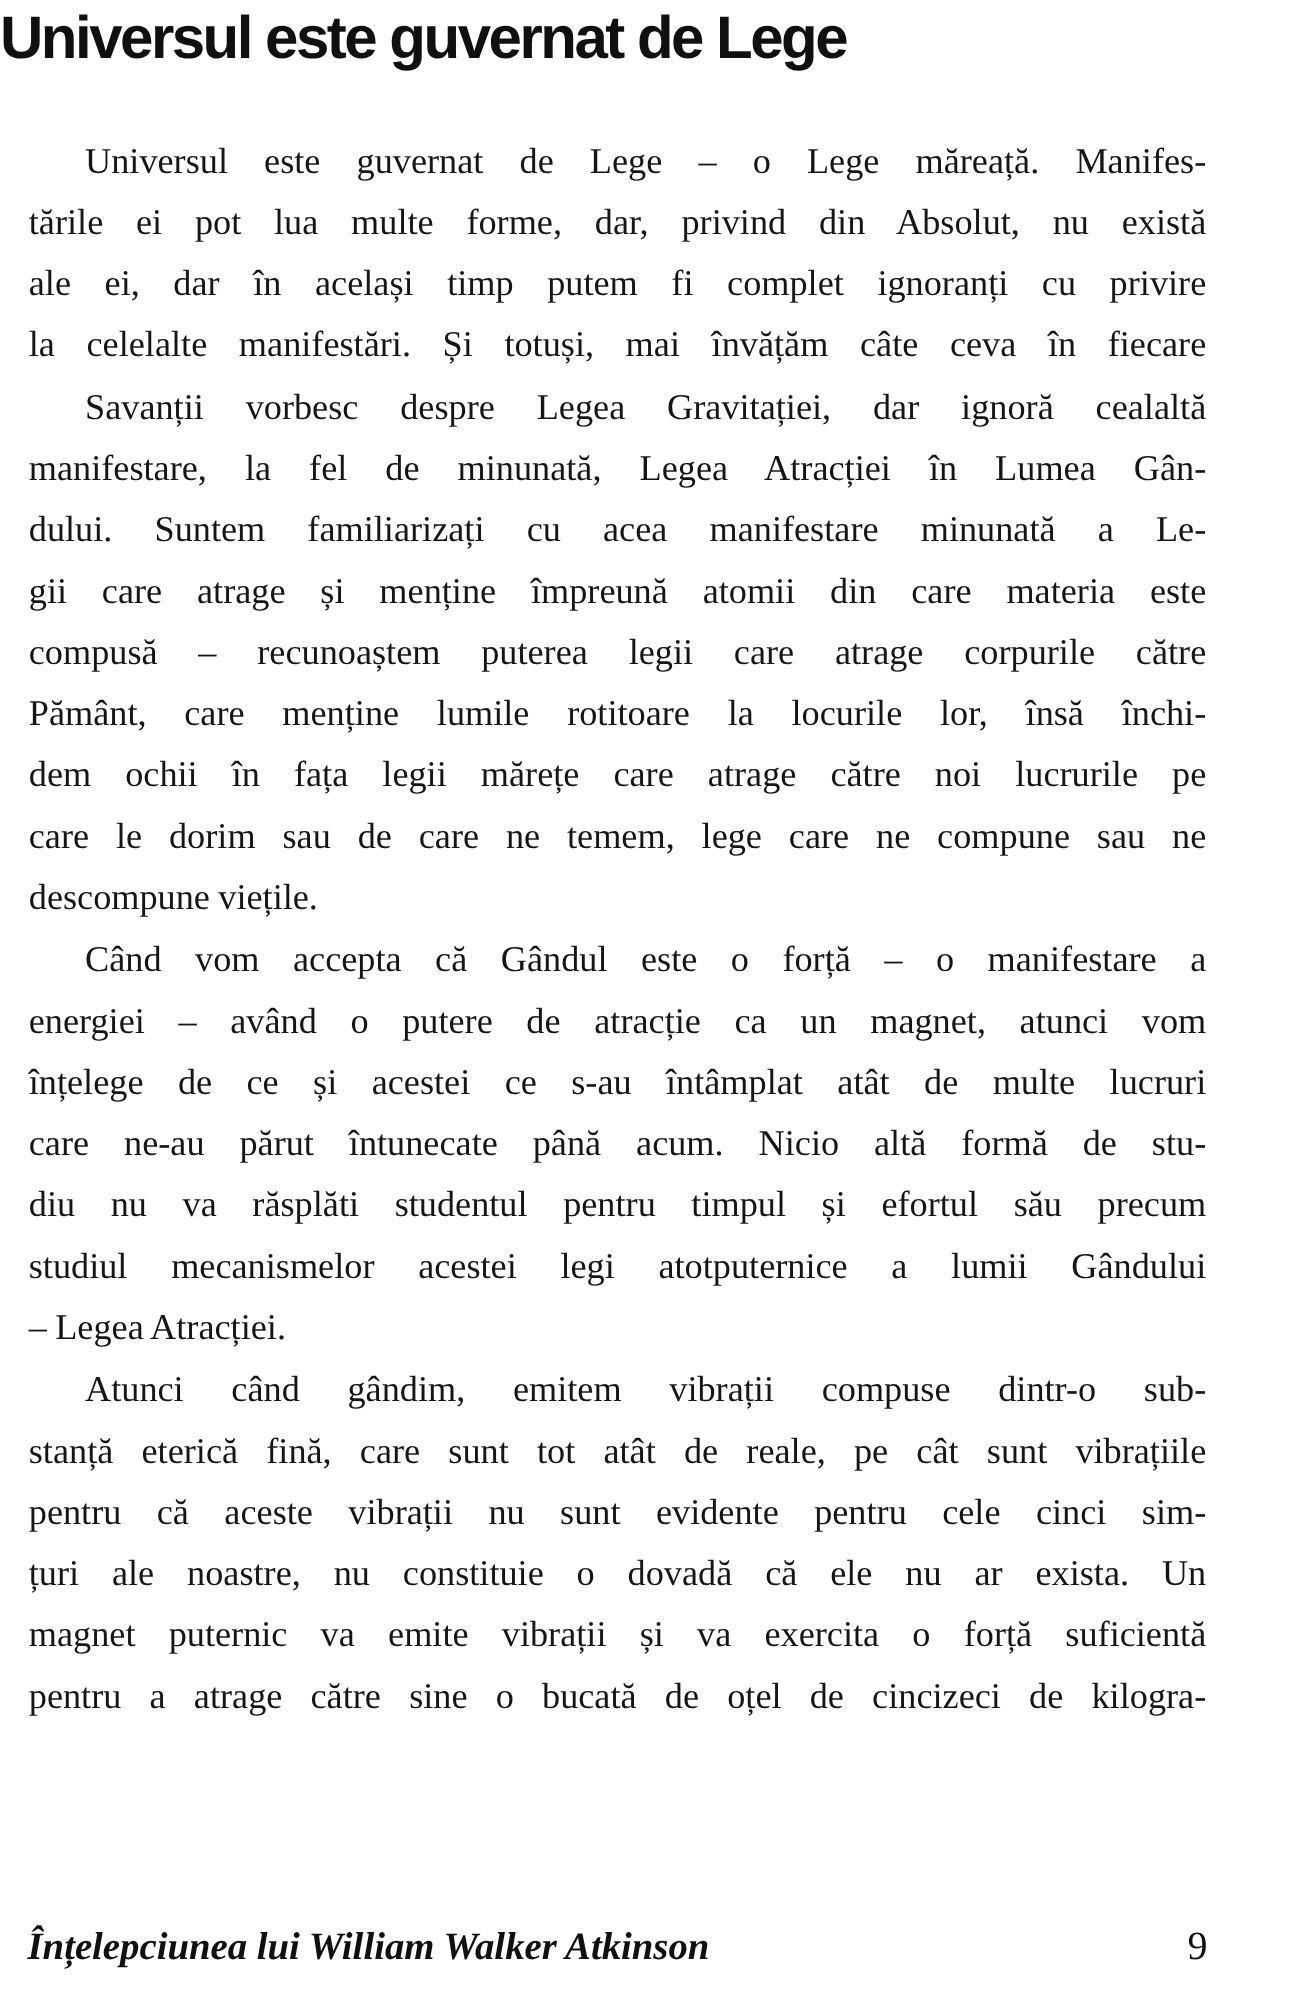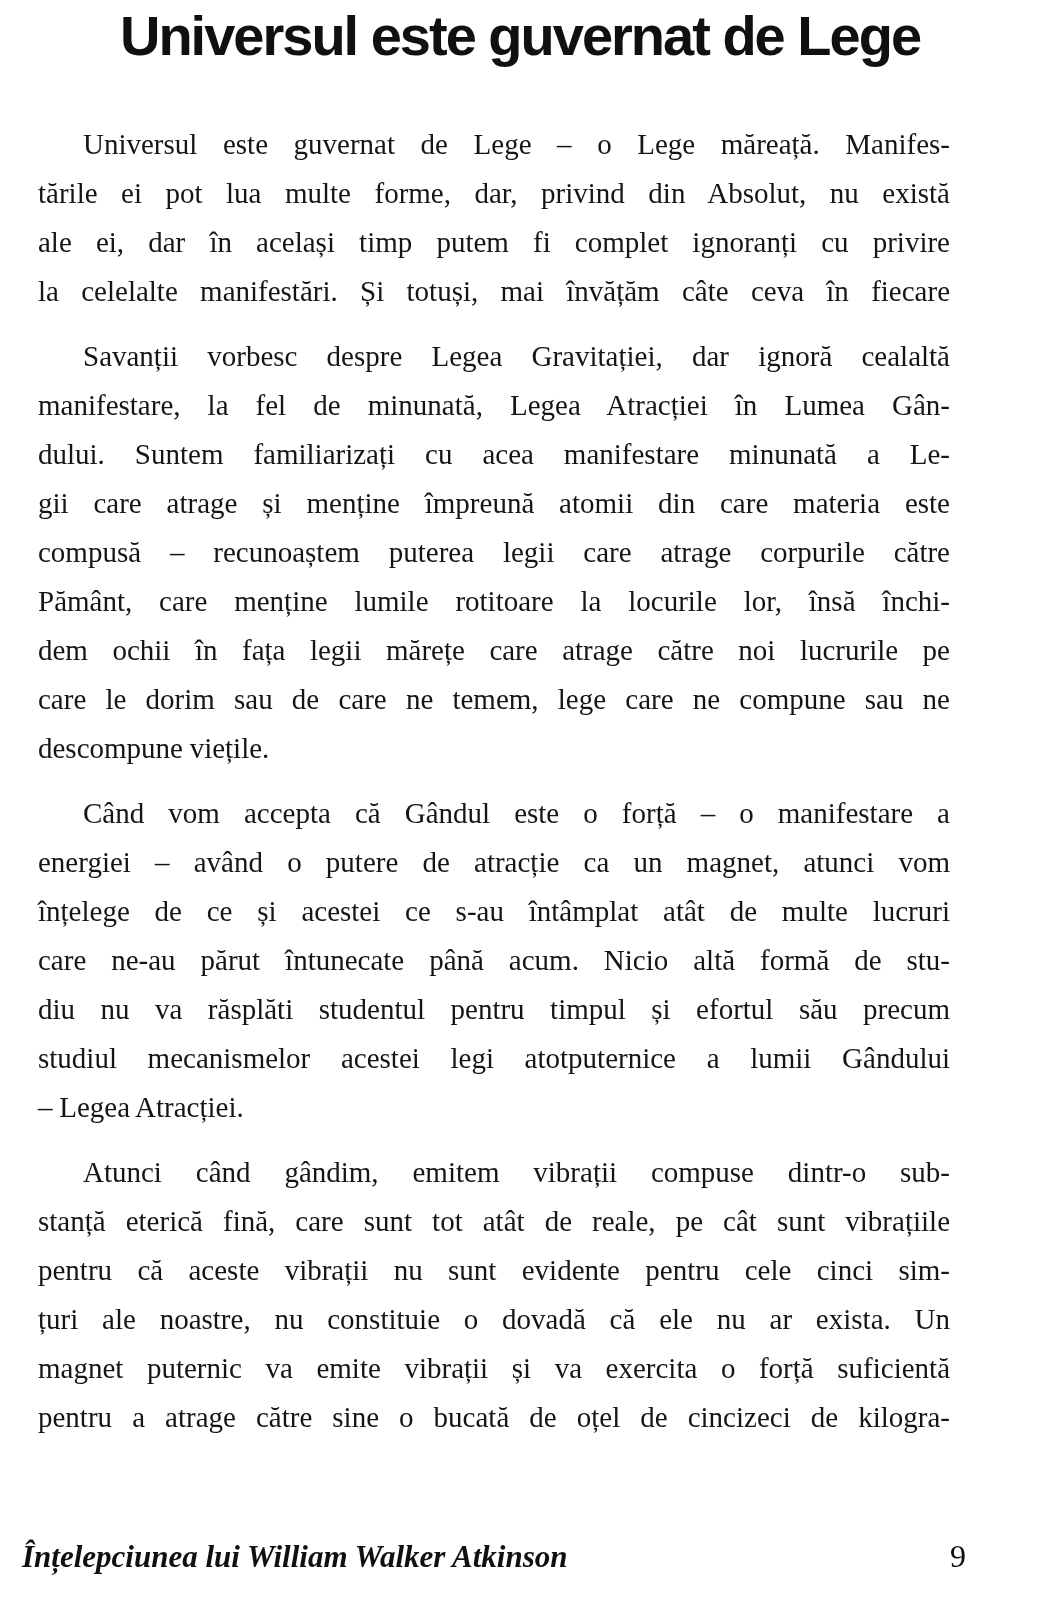--- a/index.html
+++ b/index.html
@@ -11,38 +11,38 @@
     overflow: hidden;
     font-family: "Liberation Serif", serif;
     color: #151515;
   }
   .title {
     position: absolute;
     top: 2px;
     left: 0;
     width: 100%;
     margin: 0;
-    text-align: center;
+    text-align: left;
     font-family: "Liberation Sans", sans-serif;
     font-weight: 600;
-    font-size: 56px;
+    font-size: 48px;
     letter-spacing: -2px;
     color: #101010;
     line-height: 1.2;
   }
   .body-text {
     position: absolute;
     top: 104px;
     left: 22px;
     width: 944px;
     font-size: 29px;
     line-height: 49px;
     word-spacing: -0.02em;
   }
-  .para { margin: 16px; padding: 0; }
+  .para { margin: 1px; padding: 0; }
   .line {
     text-align: justify;
     text-align-last: justify;
   }
   .line.first { text-indent: 45px; }
   .line.flush { text-align-last: left; }
   .footer {
     position: absolute;
     top: 1538px;
     left: 22px;

